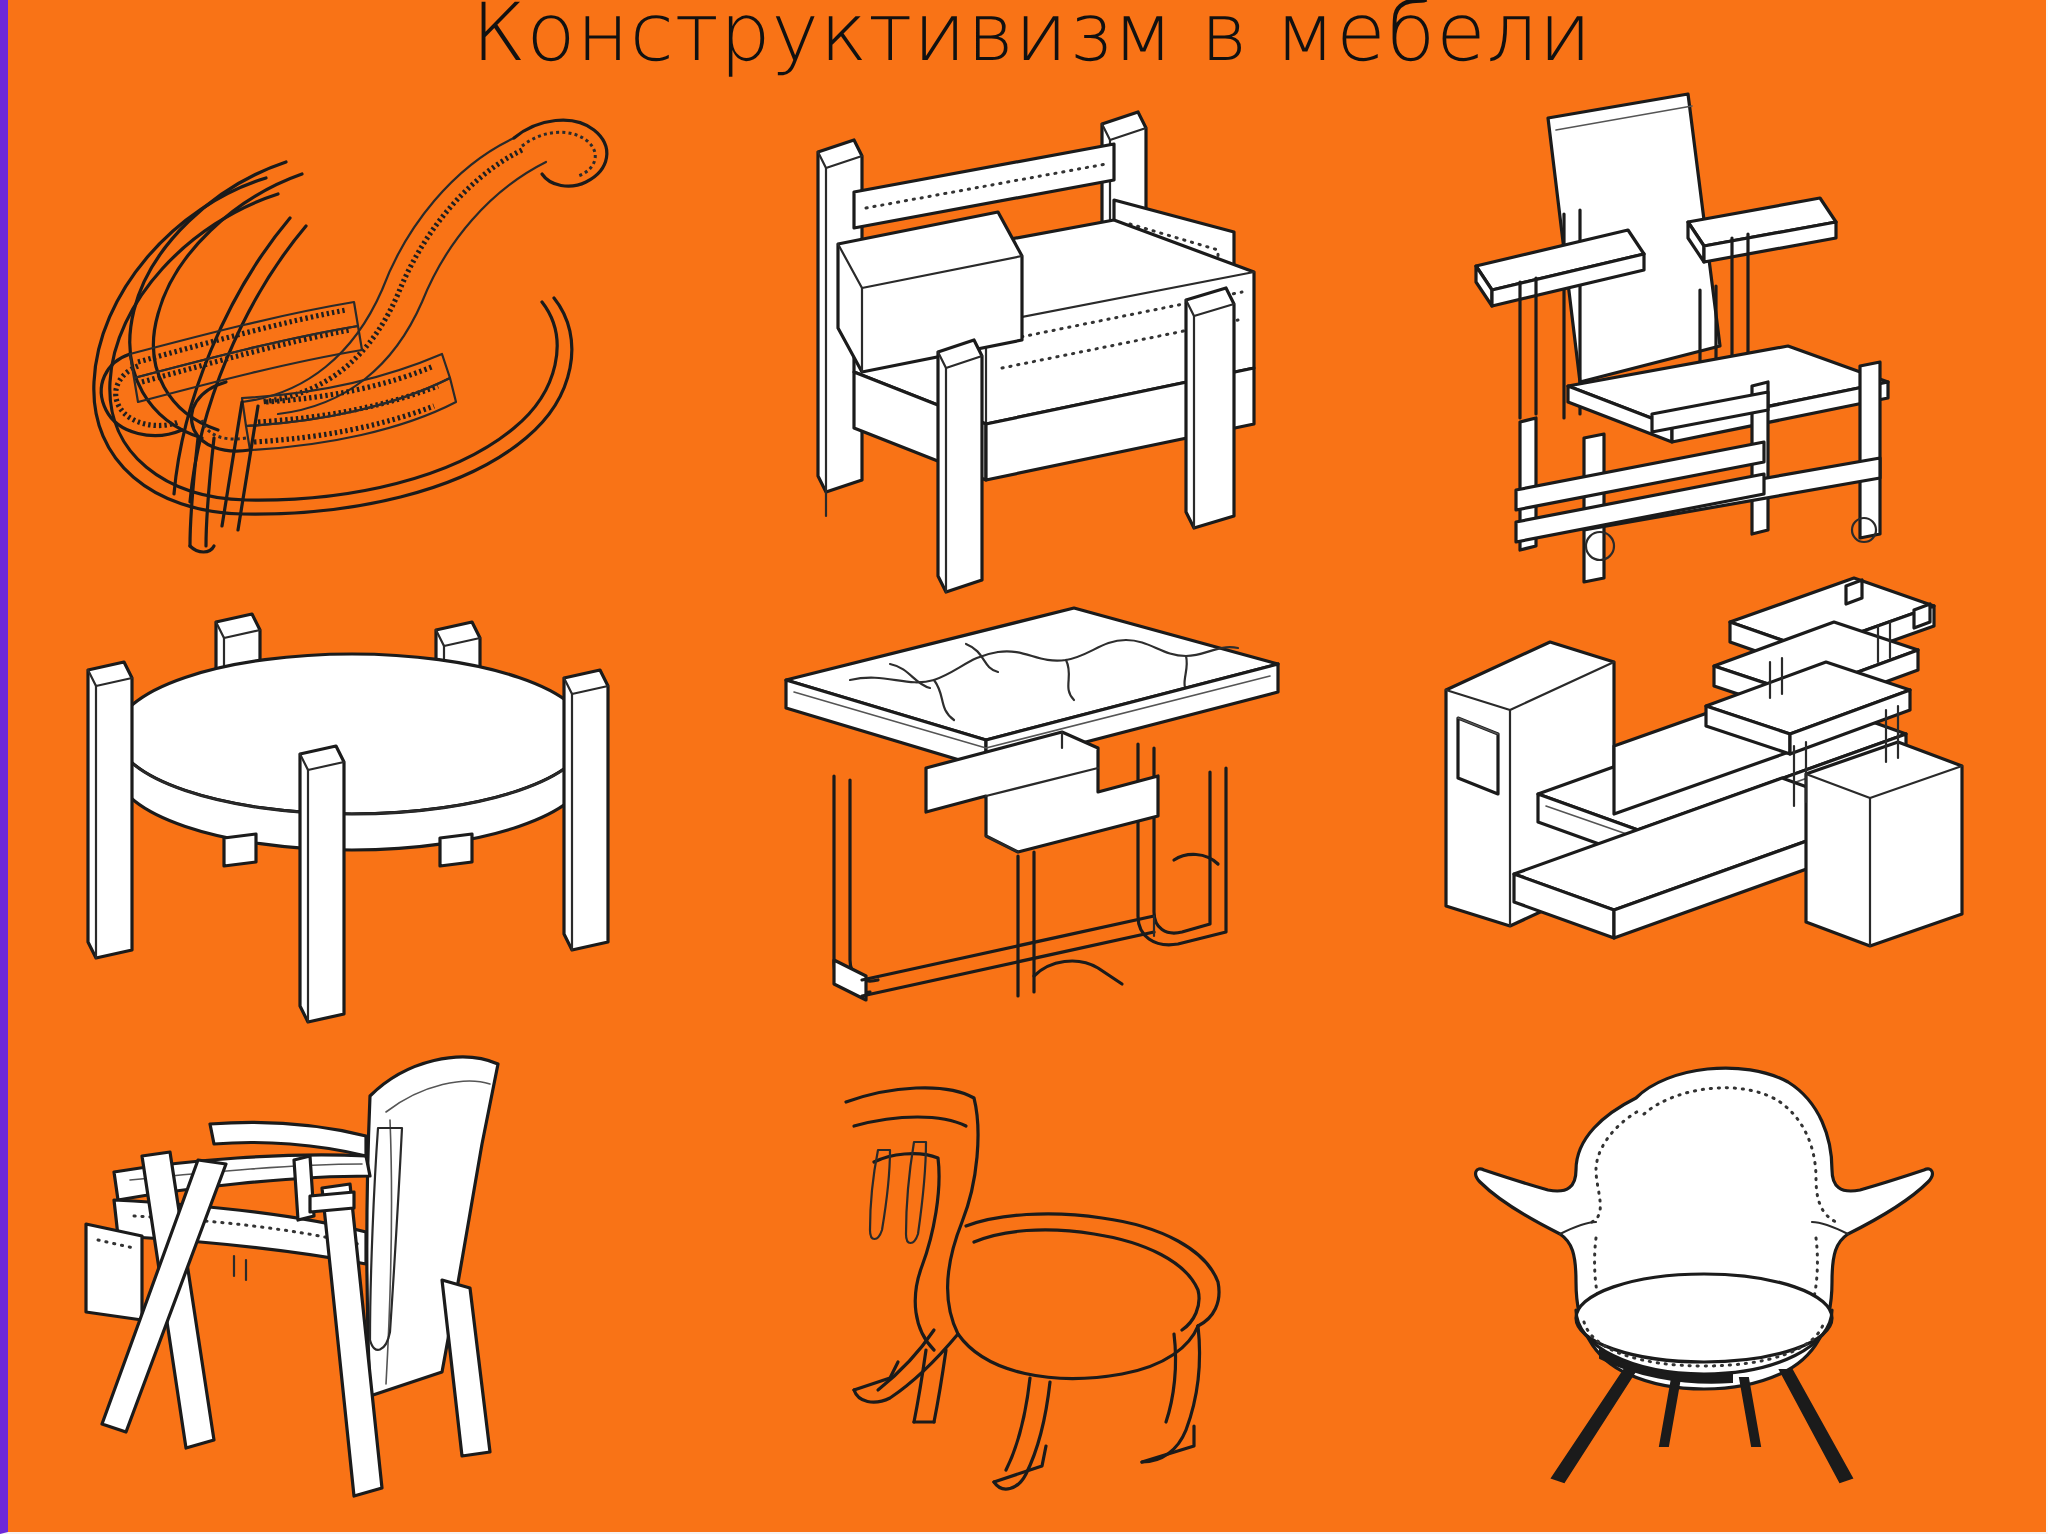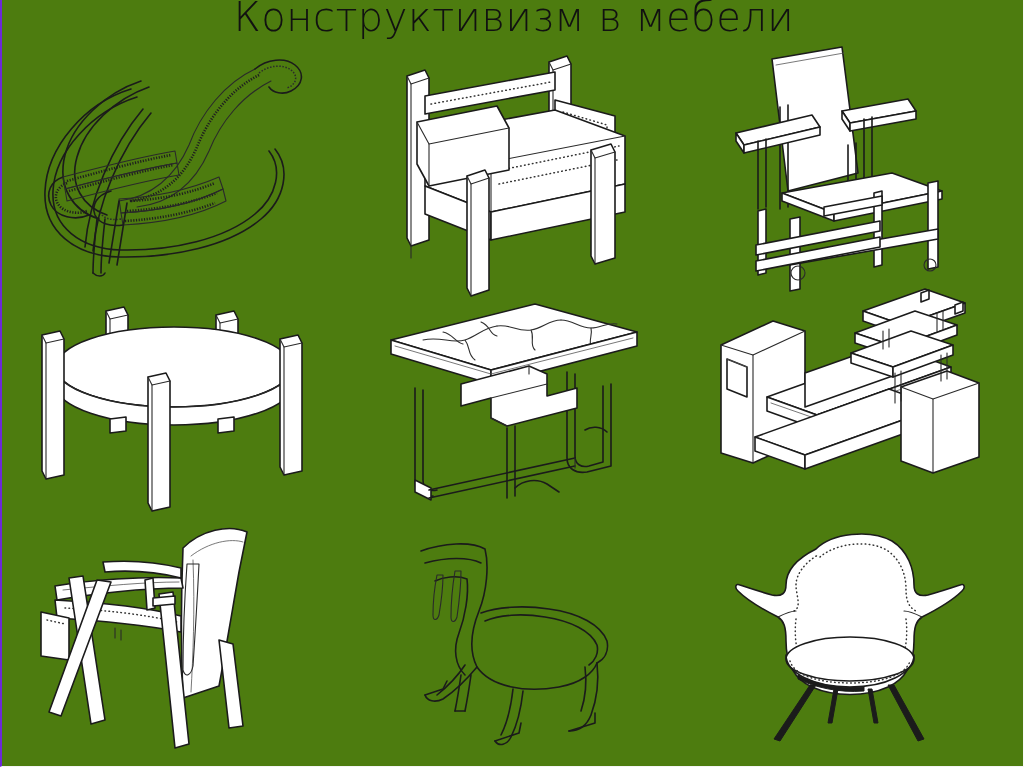--- a/index.html
+++ b/index.html
@@ -11,23 +11,23 @@
     width: 1024px;
     height: 767px;
     overflow: hidden;
     font-family: "Liberation Sans", sans-serif;
     position: relative;
   }
   #slide {
     position: relative;
     width: 1024px;
     height: 767px;
-    background: #4d7c0f;
+    background: #f97316;
     box-sizing: border-box;
-    border-left: 2px solid #6d28d9;
+    border-left: 4px solid #6d28d9;
     border-right: 1px solid #fafafa;
     border-bottom: 1px solid #f4f4f4;
   }
   #slide-title {
     position: absolute;
     top: -6px;
     left: 0;
     width: 1024px;
     text-align: center;
     font-family: "DejaVu Sans", "Liberation Sans", sans-serif;

